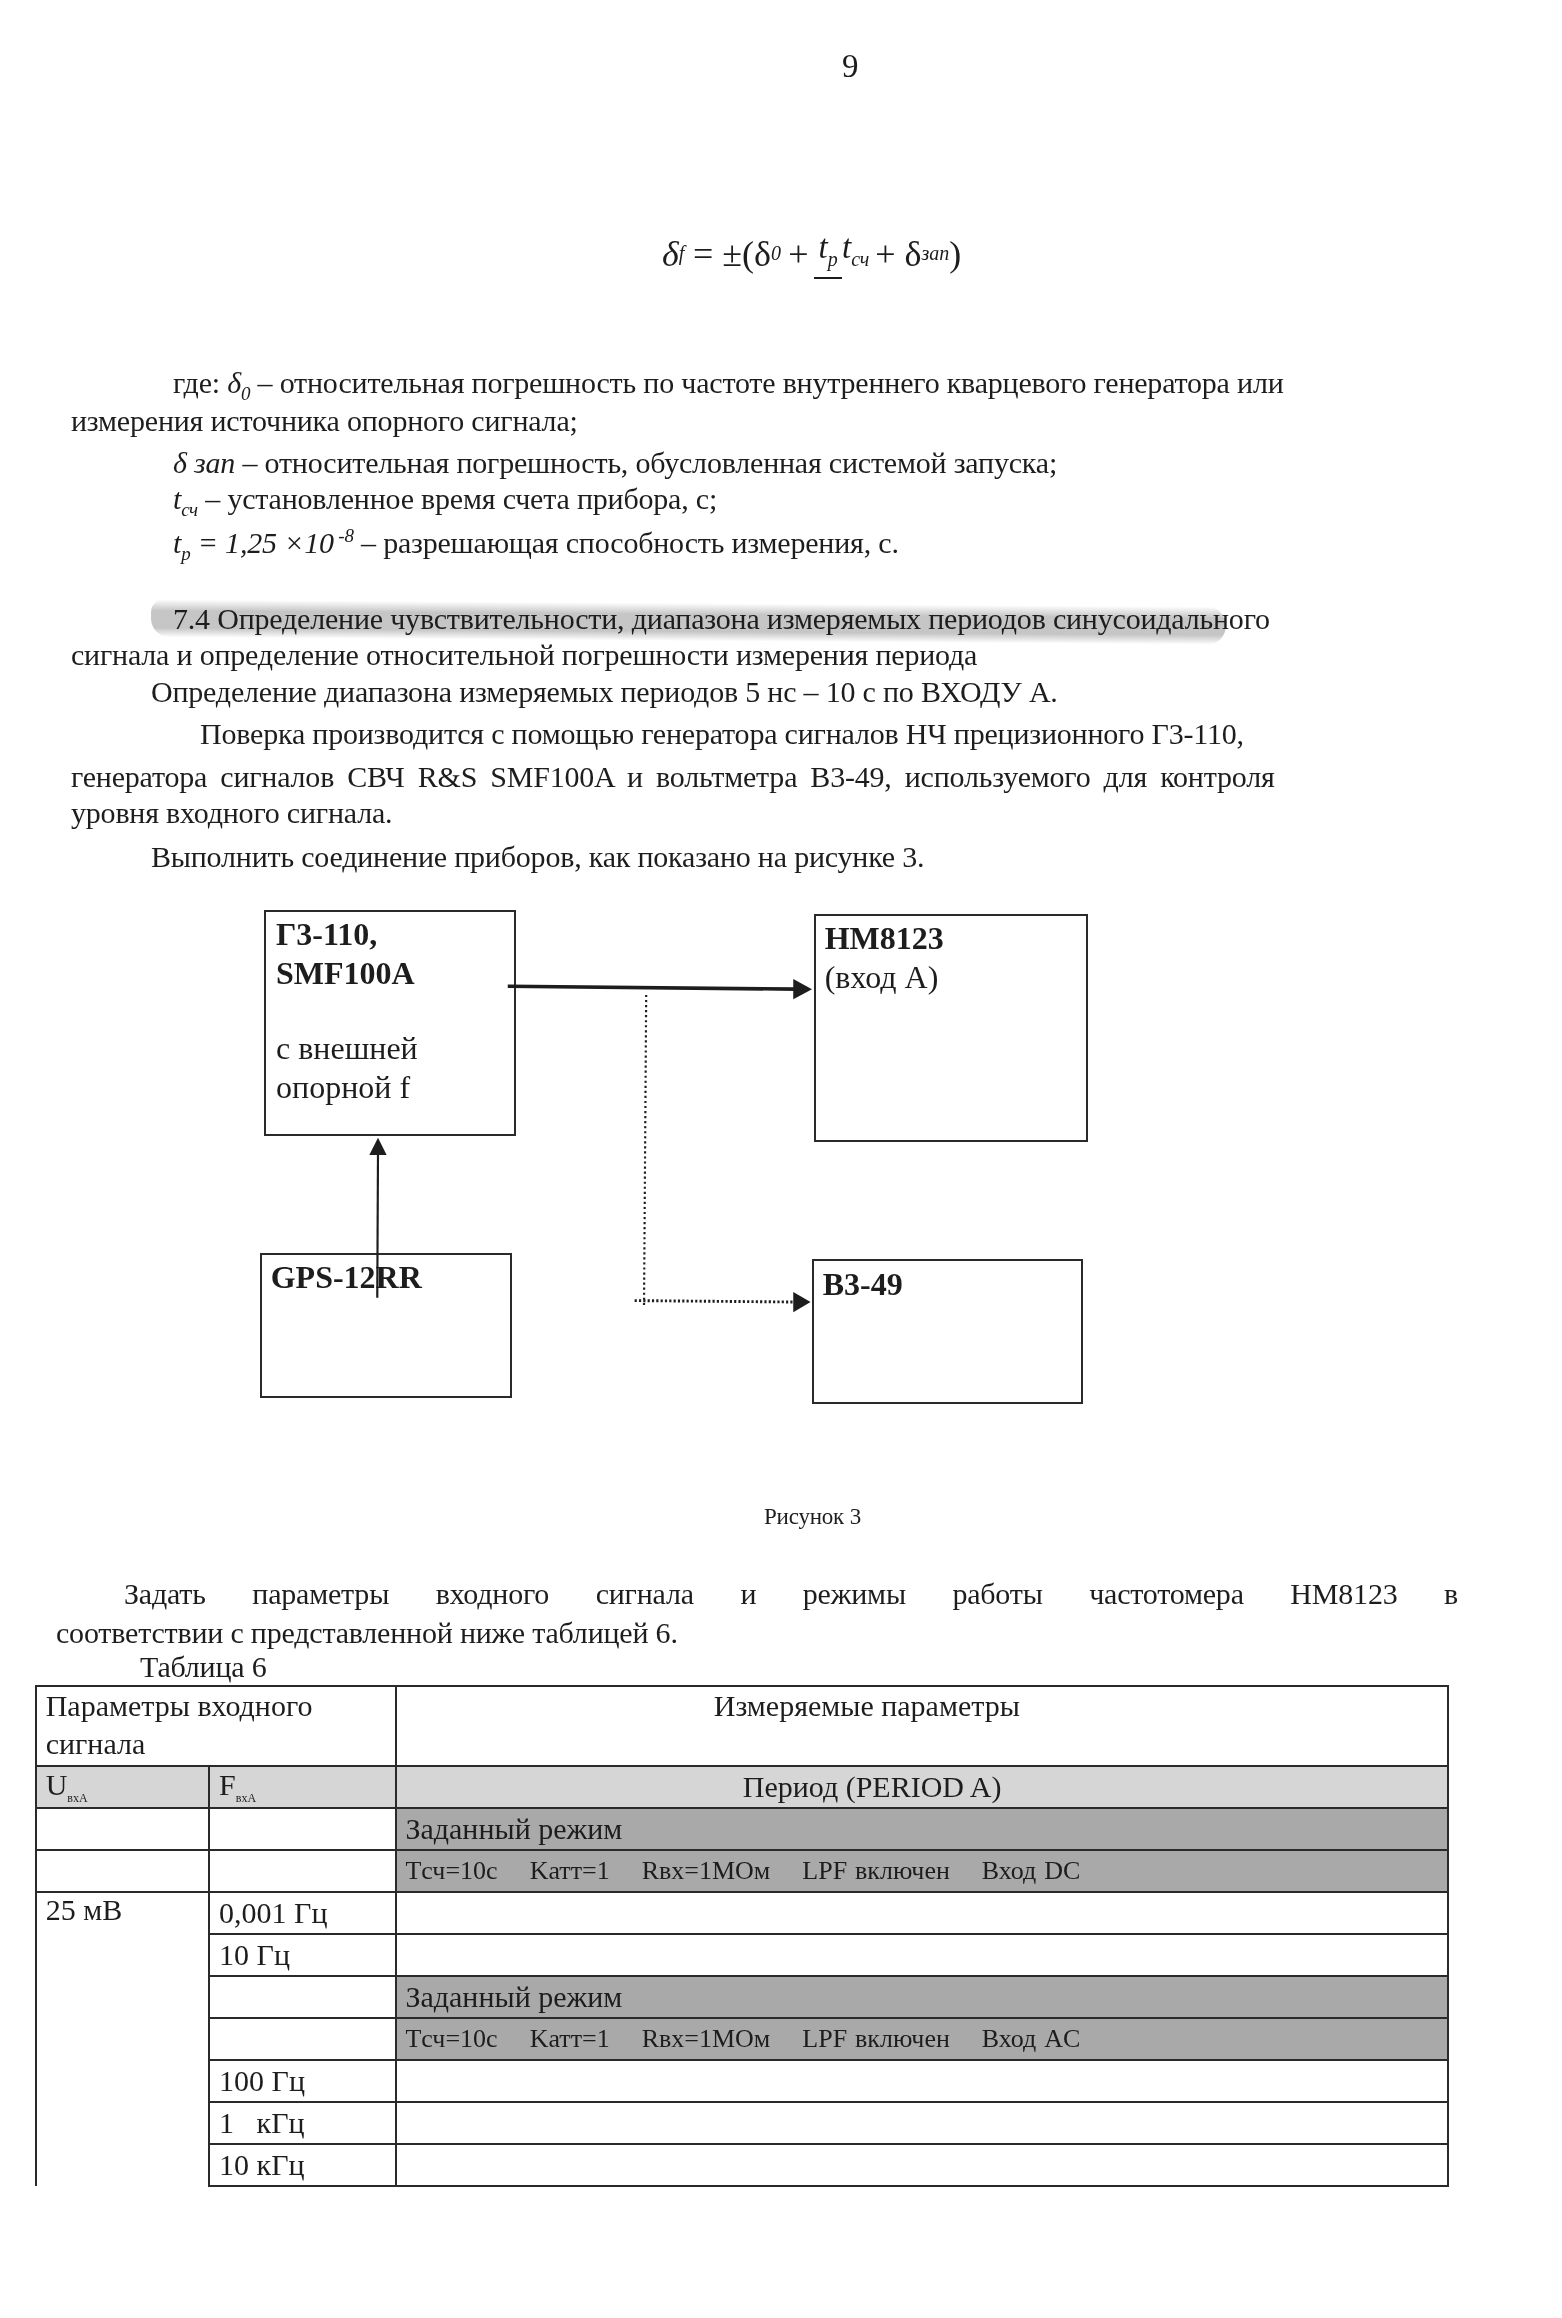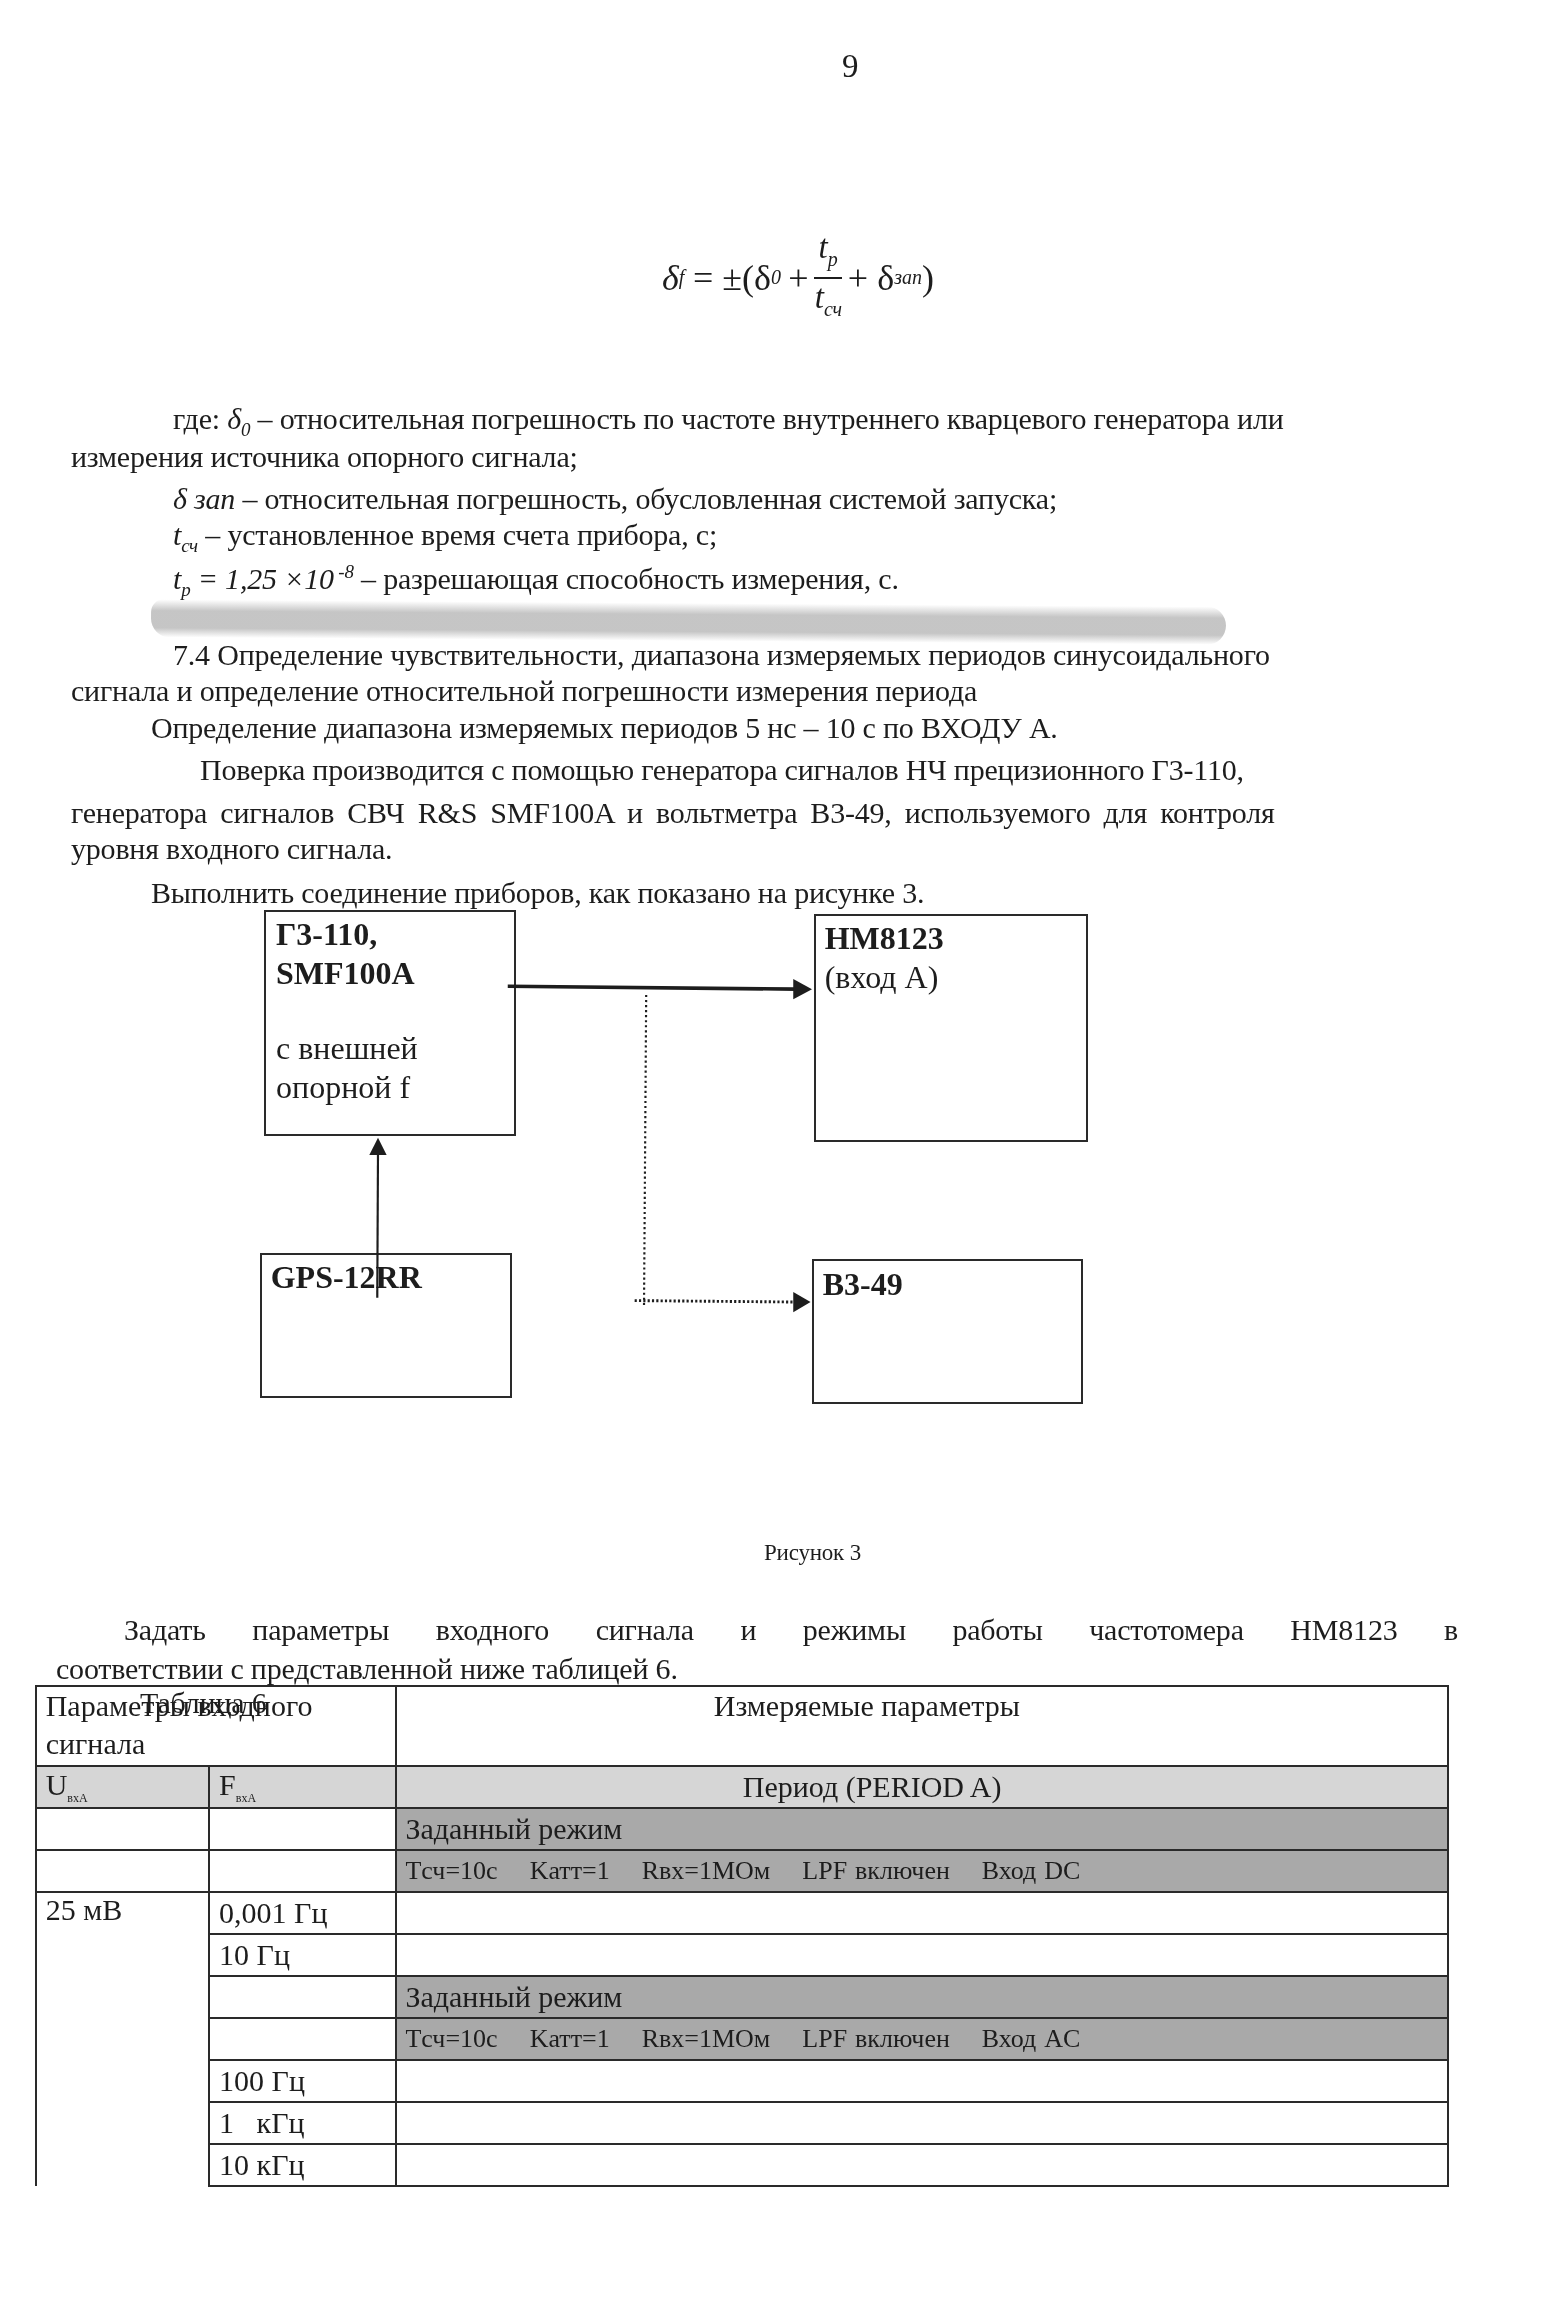--- a/index.html
+++ b/index.html
@@ -2,27 +2,27 @@
 <html style="font-size:11.5px"><head>
 <meta charset="utf-8">
 <style>
   html, body { margin: 0; padding: 0; background: #ffffff; }
   body {
     width: 1562px; height: 2319px; position: relative; overflow: hidden;
     font-family: "Liberation Serif", "DejaVu Serif", serif;
     color: #1d1d1d;
   }
   .abs { position: absolute; }
-  .txt { font-size: 30px; line-height: 40px; white-space: nowrap; letter-spacing: -0.2px; margin-top: 36px; }
+  .txt { font-size: 30px; line-height: 40px; white-space: nowrap; letter-spacing: -0.2px; }
   .it { font-style: italic; }
   .page-num { left: 842px; top: 48px; font-size: 33px; }
 
   
   .formula { left: 662px; top: 229px; font-size: 36px; font-style: italic; display: flex; align-items: center; }
-  .formula .frac { display: inline-flex; flex-direction: column; align-items: flex-end; margin: 0 5.8px; font-size: 33px; line-height: 36px; }
+  .formula .frac { display: inline-flex; flex-direction: row; align-items: flex-start; margin: 0 5.8px; font-size: 33px; line-height: 36px; }
   .formula .frac .num { border-bottom: 2.2px solid #1d1d1d; padding: 0 4.3px; }
   .formula sub { font-size: 20px; }
 
   .highlight {
     left: 151px; top: 603px; width: 1075px; height: 38px;
     background: linear-gradient(180deg, rgba(150,150,150,0.0) 0%, rgba(150,150,150,0.55) 30%, rgba(150,150,150,0.55) 75%, rgba(150,150,150,0.0) 100%);
     border-radius: 14.4px 21.6px 21.6px 21.6px; transform: rotate(0.4deg);
   }
 
   

